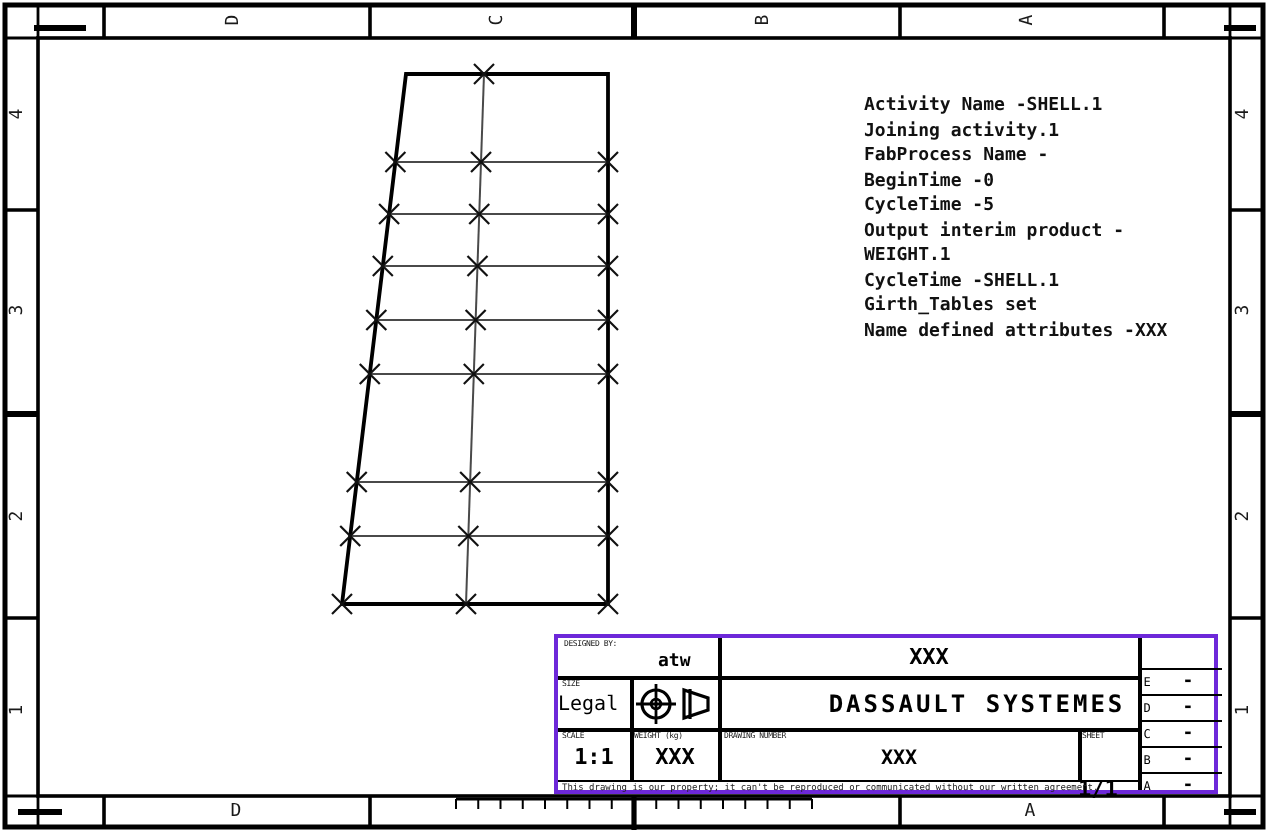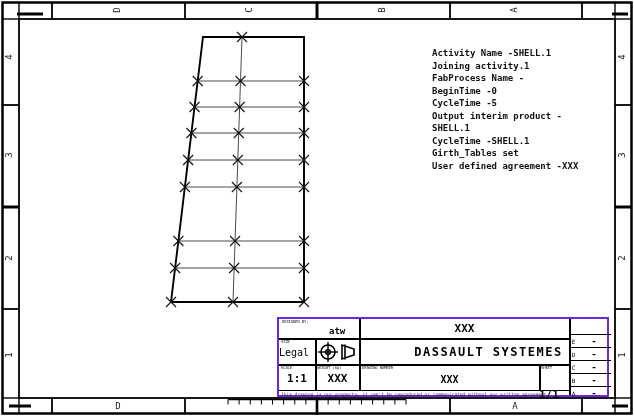--- a/index.html
+++ b/index.html
@@ -174,21 +174,21 @@
   <div class="zone-label rot" style="left:3px;top:52px;">4</div>
   <div class="zone-label rot" style="left:3px;top:150px;">3</div>
   <div class="zone-label rot" style="left:3px;top:253px;">2</div>
   <div class="zone-label rot" style="left:3px;top:350px;">1</div>
 
   <div class="zone-label rot" style="left:616px;top:52px;">4</div>
   <div class="zone-label rot" style="left:616px;top:150px;">3</div>
   <div class="zone-label rot" style="left:616px;top:253px;">2</div>
   <div class="zone-label rot" style="left:616px;top:350px;">1</div>
 
-  <div class="annot" id="annotation"><div>Activity Name -SHELL.1</div><div>Joining activity.1</div><div>FabProcess Name -</div><div>BeginTime -0</div><div>CycleTime -5</div><div>Output interim product -</div><div>SHELL.1</div><div>CycleTime -SHELL.1</div><div>Girth_Tables set</div><div>User defined agreement -XXX</div></div>
+  <div class="annot" id="annotation"><div>Activity Name -SHELL.1</div><div>Joining activity.1</div><div>FabProcess Name -</div><div>BeginTime -0</div><div>CycleTime -5</div><div>Output interim product -</div><div>WEIGHT.1</div><div>CycleTime -SHELL.1</div><div>Girth_Tables set</div><div>Name defined attributes -XXX</div></div>
 
   <div class="tblock">
 
     <div class="tb-line" style="left:0;top:19px;width:291px;height:1.5px;"></div>
     <div class="tb-line" style="left:0;top:45px;width:291px;height:1.5px;"></div>
     <div class="tb-line" style="left:0;top:70.5px;width:291px;height:1.5px;"></div>
     <div class="tb-line" style="left:80px;top:0;width:1.5px;height:72px;"></div>
     <div class="tb-line" style="left:36px;top:19px;width:1.5px;height:53px;"></div>
     <div class="tb-line" style="left:260px;top:45px;width:1.5px;height:27px;"></div>
     <div class="tb-line" style="left:290px;top:0;width:1.5px;height:76px;"></div>

